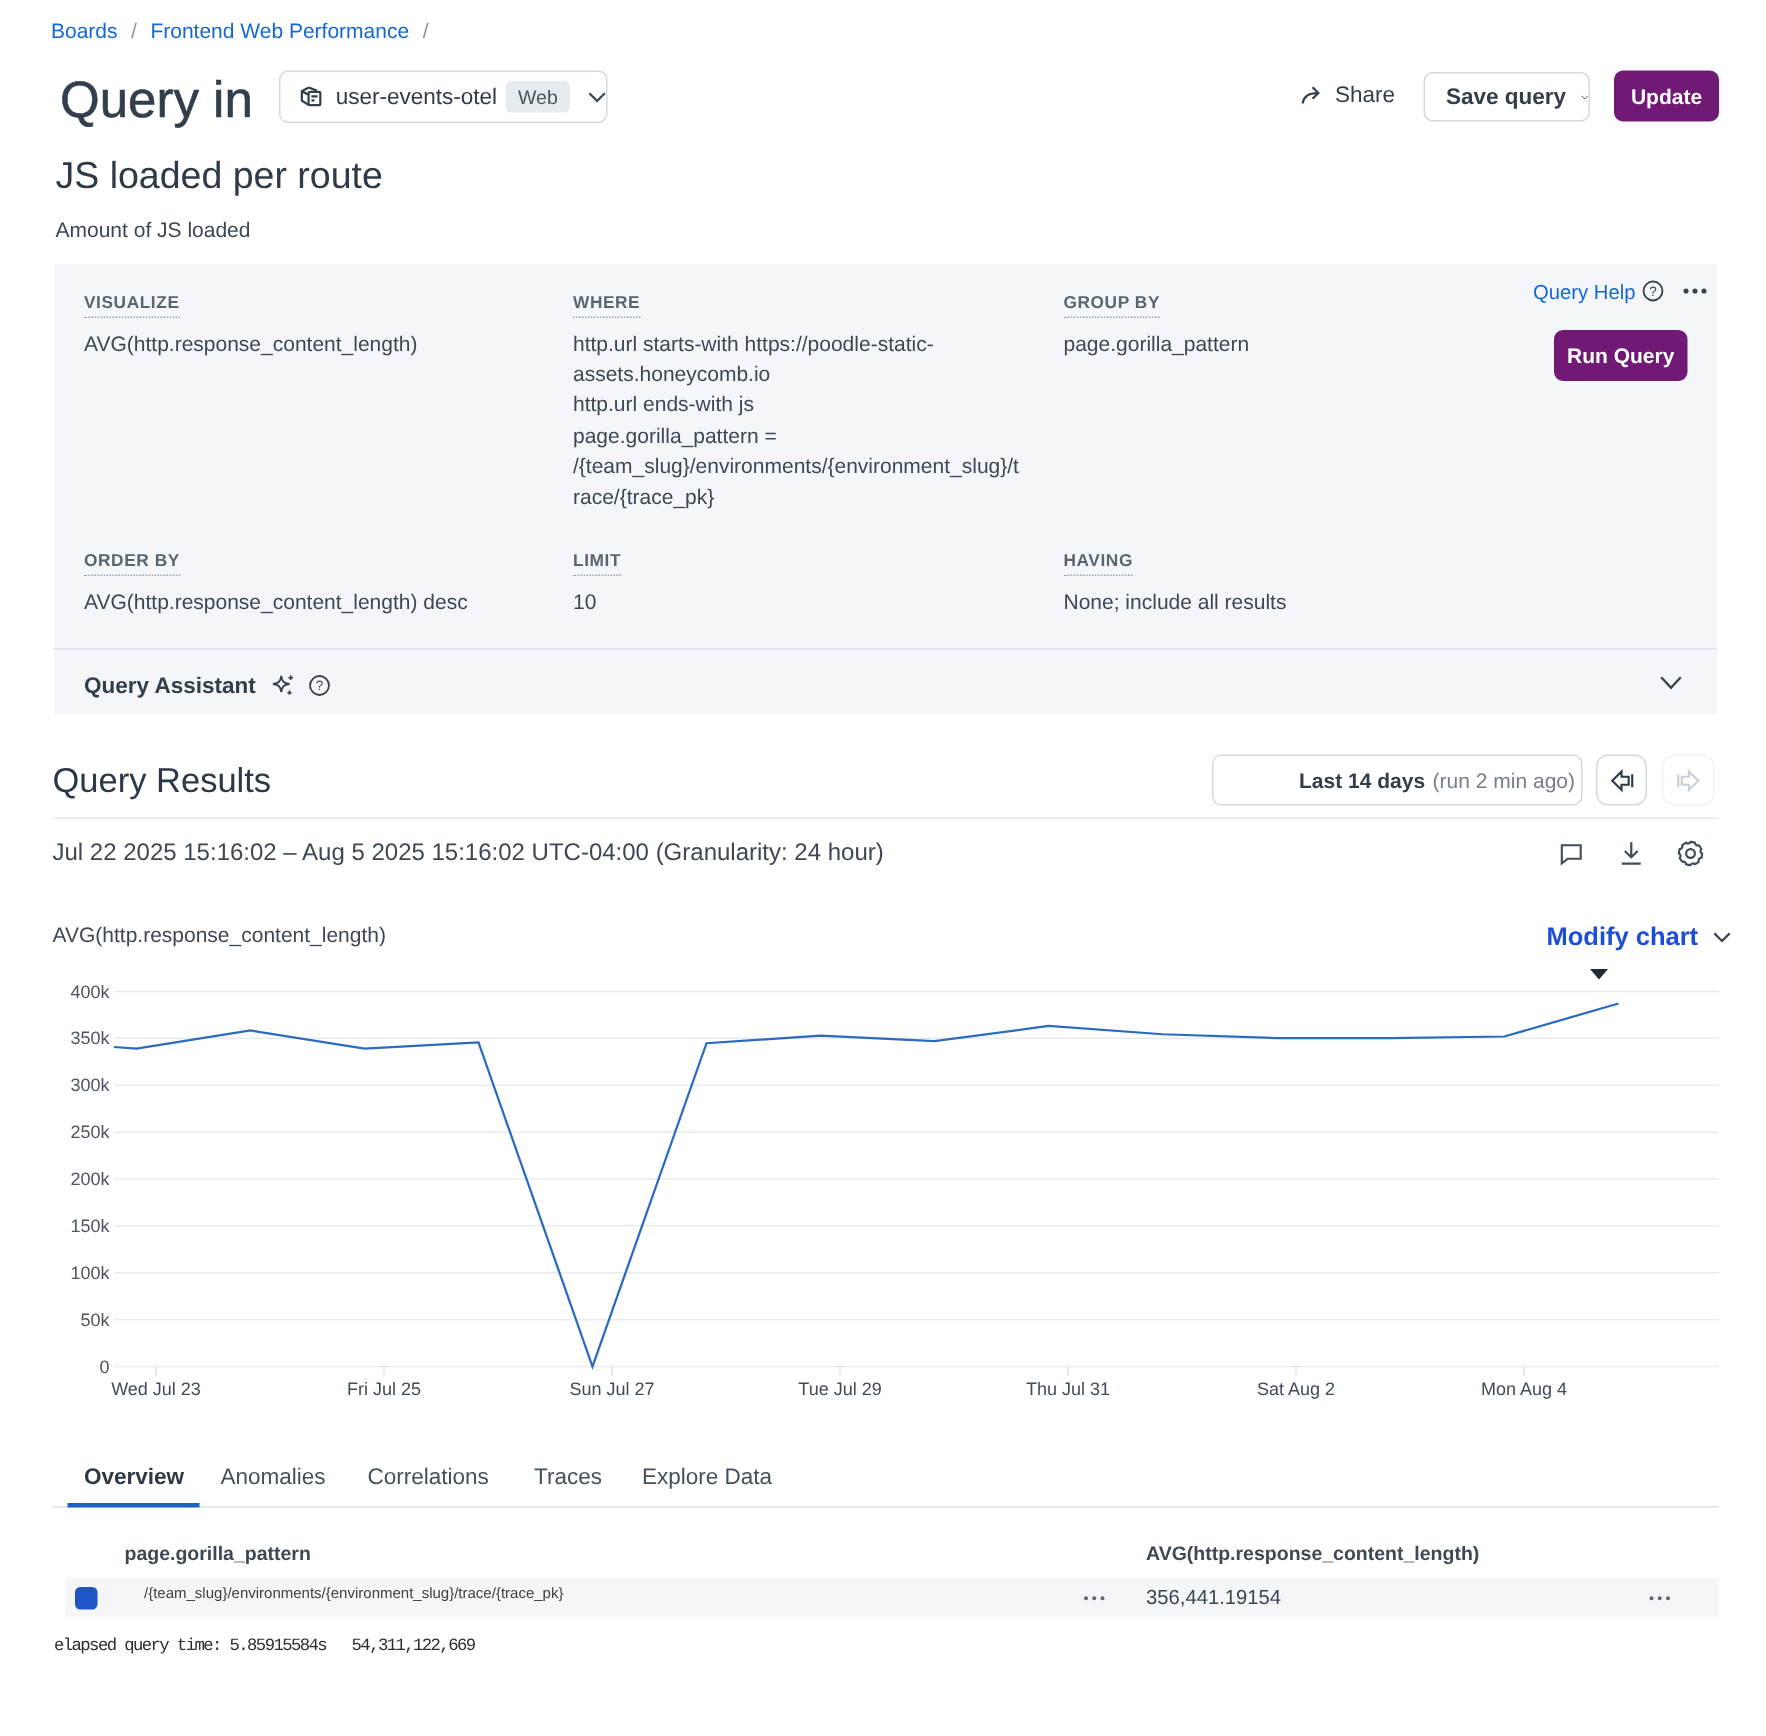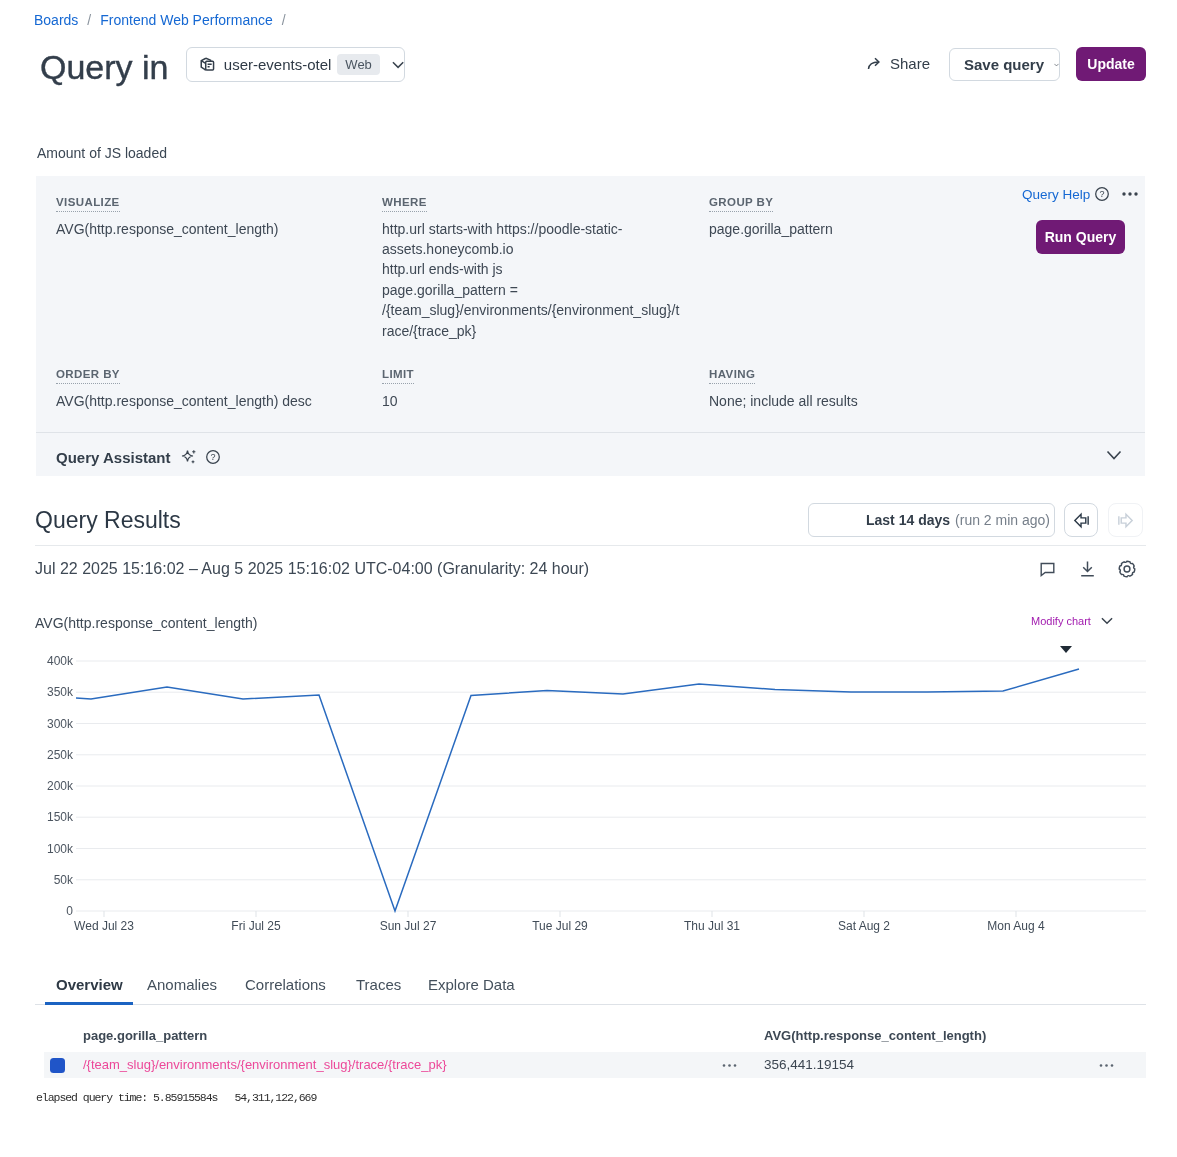--- a/index.html
+++ b/index.html
@@ -44,20 +44,21 @@
   <span style="font-size:15px; font-weight:500; color:#333e4a; margin-left:7px;">Share</span>
 </div>
 <div class="abs btn-line" style="left:949px; top:48px; width:111px; height:33px; padding-left:14px;">
   <span style="font-size:15px; font-weight:bold; color:#333e4a;">Save query</span>
   <svg class="ic" width="12" height="8" viewBox="0 0 13 8" fill="none" stroke="#39434e" stroke-width="1.6" style="margin-left:10px;">
         <path d="M1 1 L6.5 6.5 L12 1"></path>
       </svg>
 </div>
 <div class="abs btn-blue" style="left:1076px; top:47px; width:70px; height:34px;">Update</div>
 
+<div class="abs" style="left:37px; top:103px; font-size:25px; color:#2f3a47;">JS loaded per route</div>
 <div class="abs" style="left:37px; top:145px; font-size:14px; color:#3b4754;">Amount of JS loaded</div>
 
 <div class="abs" style="left:36px; top:176px; width:1109px; height:256px; background:#f4f6f9;"></div>
 <div class="abs" style="left:56px; top:192px;"><span class="qlabel">VISUALIZE</span></div>
 <div class="abs qval" style="left:56px; top:218.5px;">AVG(http.response_content_length)</div>
 <div class="abs" style="left:382px; top:192px;"><span class="qlabel">WHERE</span></div>
 <div class="abs qval" style="left:382px; top:218.5px; width:300px;">http.url starts-with https://poodle-static-<br>assets.honeycomb.io<br>http.url ends-with js<br>page.gorilla_pattern =<br>/{team_slug}/environments/{environment_slug}/t<br>race/{trace_pk}</div>
 <div class="abs" style="left:709px; top:192px;"><span class="qlabel">GROUP BY</span></div>
 <div class="abs qval" style="left:709px; top:218.5px;">page.gorilla_pattern</div>
 <div class="abs" style="left:56px; top:364px;"><span class="qlabel">ORDER BY</span></div>
@@ -132,21 +133,21 @@
 <svg class="abs ic" style="left:1080px; top:560px;" width="15" height="18" viewBox="0 0 15 18" fill="none" stroke="#414c59" stroke-width="1.5">
   <path d="M7.5 1.5 V11 M3.2 7.3 L7.5 11.5 L11.8 7.3 M1.2 15.8 H13.8"></path>
 </svg>
 <svg class="abs ic" style="left:1118px; top:560px;" width="18" height="18" viewBox="0 0 16 16" fill="none" stroke="#414c59" stroke-width="1.3">
   <path d="M8.00 1.10 A6.9 6.9 0 0 1 10.64 1.63 Q10.94 3.59 12.88 3.12 A6.9 6.9 0 0 1 14.37 5.36 Q13.20 6.97 14.90 8.00 A6.9 6.9 0 0 1 14.37 10.64 Q12.41 10.94 12.88 12.88 A6.9 6.9 0 0 1 10.64 14.37 Q9.03 13.20 8.00 14.90 A6.9 6.9 0 0 1 5.36 14.37 Q5.06 12.41 3.12 12.88 A6.9 6.9 0 0 1 1.63 10.64 Q2.80 9.03 1.10 8.00 A6.9 6.9 0 0 1 1.63 5.36 Q3.59 5.06 3.12 3.12 A6.9 6.9 0 0 1 5.36 1.63 Q6.97 2.80 8.00 1.10 Z"></path>
   <circle cx="8" cy="8" r="2.6"></circle>
 </svg>
 
 <div class="abs" style="left:35px; top:615px; font-size:14px; color:#3d4854;">AVG(http.response_content_length)</div>
 <div class="abs" style="left:1031px; top:615px; display:flex; align-items:center;">
-  <span style="font-size:11px; font-weight:normal; color:#a21caf;">Modify chart</span>
+  <span style="font-size:17px; font-weight:bold; color:#1d4ed8;">Modify chart</span>
   <svg class="ic" width="12" height="8" viewBox="0 0 13 8" fill="none" stroke="#39434e" stroke-width="1.6" style="margin-left:10px;">
         <path d="M1 1 L6.5 6.5 L12 1"></path>
       </svg>
 </div>
 
 <svg class="abs" style="left:0px; top:640px;" width="1177" height="300" viewBox="0 0 1177 300" fill="none">
 
   <g stroke="#e9ebee" stroke-width="1">
     <path d="M76 21 H1146"></path>
         <path d="M76 52.2 H1146"></path>
@@ -196,21 +197,21 @@
 <div class="abs" style="left:45px; top:1002px; width:88px; height:3px; background:#1b63c2;"></div>
 <div class="abs" style="left:147px; top:976px; font-size:15px; font-weight:500; color:#44505c;">Anomalies</div>
 <div class="abs" style="left:245px; top:976px; font-size:15px; font-weight:500; color:#44505c;">Correlations</div>
 <div class="abs" style="left:356px; top:976px; font-size:15px; font-weight:500; color:#44505c;">Traces</div>
 <div class="abs" style="left:428px; top:976px; font-size:15px; font-weight:500; color:#44505c;">Explore Data</div>
 
 <div class="abs" style="left:83px; top:1028px; font-size:13px; font-weight:bold; color:#3d4854;">page.gorilla_pattern</div>
 <div class="abs" style="left:764px; top:1028px; font-size:13px; font-weight:bold; color:#3d4854;">AVG(http.response_content_length)</div>
 <div class="abs" style="left:44px; top:1052px; width:1102px; height:26px; background:#f4f6f8;"></div>
 <div class="abs" style="left:50px; top:1058px; width:15px; height:15px; border-radius:3.5px; background:#2055c8;"></div>
-<div class="abs" style="left:83px; top:1056.5px; font-size:13px; color:#ec4899;">/{team_slug}/environments/{environment_slug}/trace/{trace_pk}</div>
+<div class="abs" style="left:96px; top:1056.5px; font-size:10px; color:#404040;">/{team_slug}/environments/{environment_slug}/trace/{trace_pk}</div>
 <svg class="abs ic" style="left:722px; top:1063px;" width="15" height="5" viewBox="0 0 15 5" fill="#5b6570">
       <circle cx="2" cy="2.5" r="1.3"></circle>
       <circle cx="7.5" cy="2.5" r="1.3"></circle>
       <circle cx="13" cy="2.5" r="1.3"></circle>
     </svg>
 <div class="abs" style="left:764px; top:1056.5px; font-size:13.5px; color:#3c4651;">356,441.19154</div>
 <svg class="abs ic" style="left:1099px; top:1063px;" width="15" height="5" viewBox="0 0 15 5" fill="#5b6570">
       <circle cx="2" cy="2.5" r="1.3"></circle>
       <circle cx="7.5" cy="2.5" r="1.3"></circle>
       <circle cx="13" cy="2.5" r="1.3"></circle>

